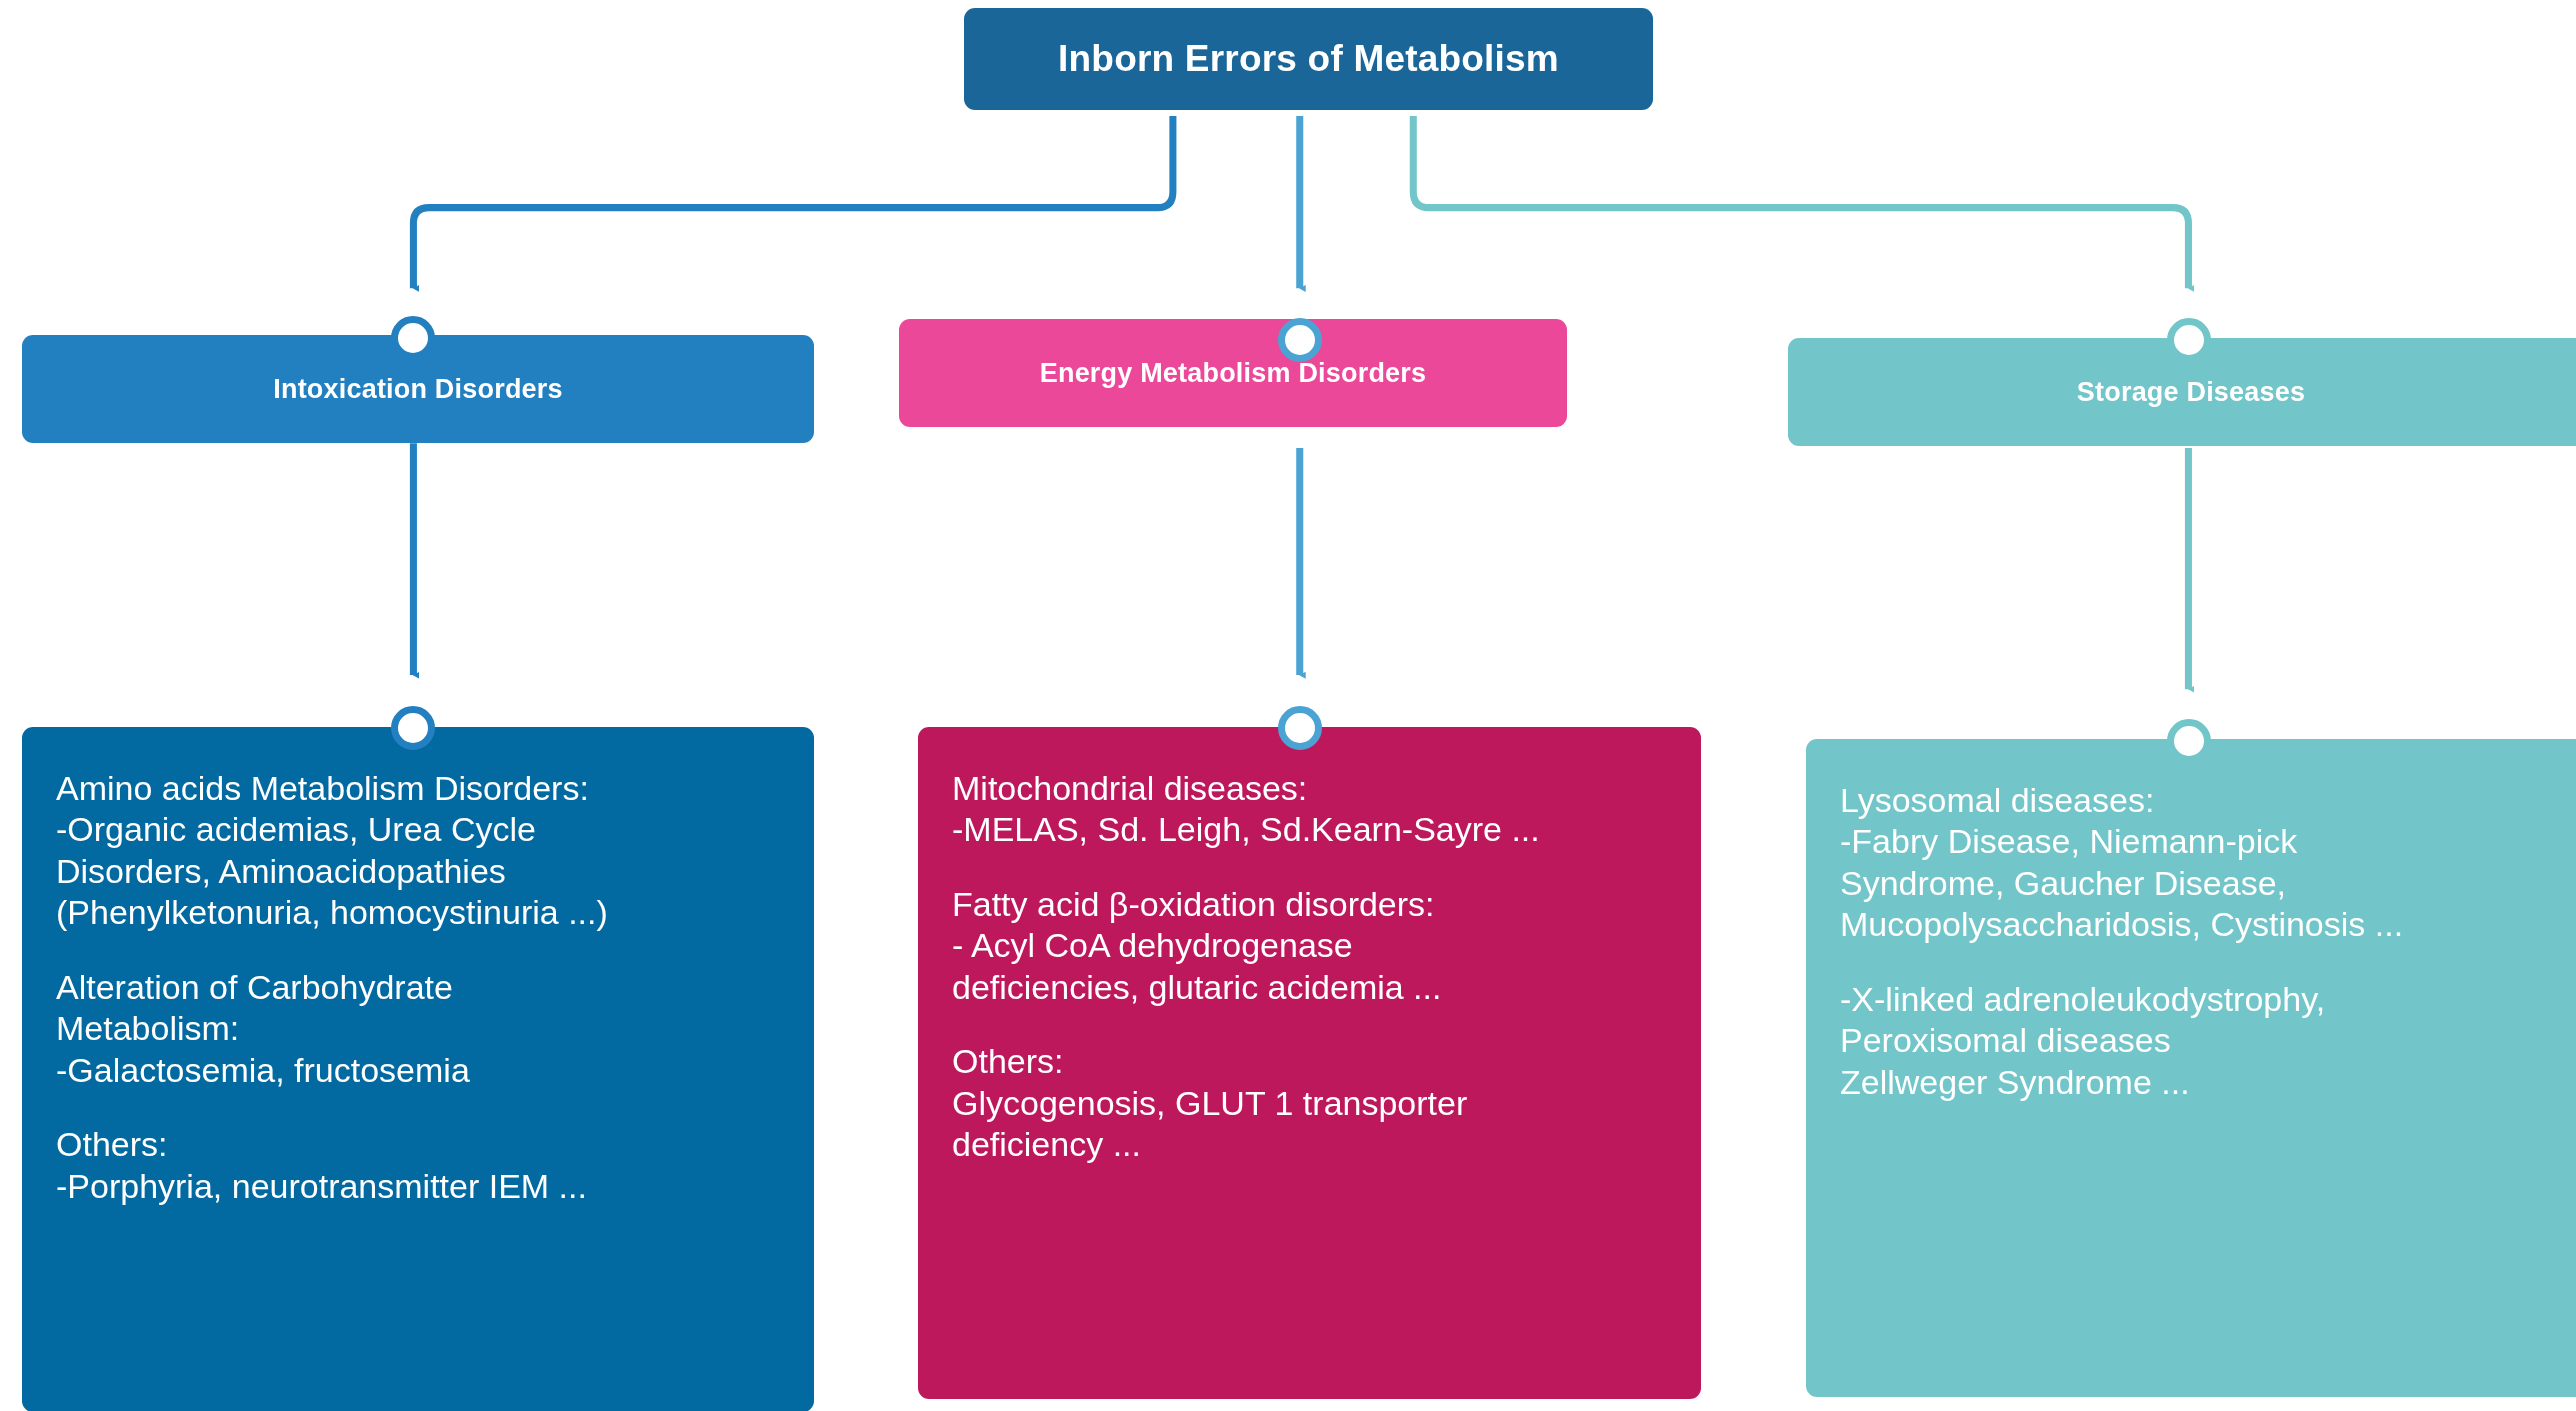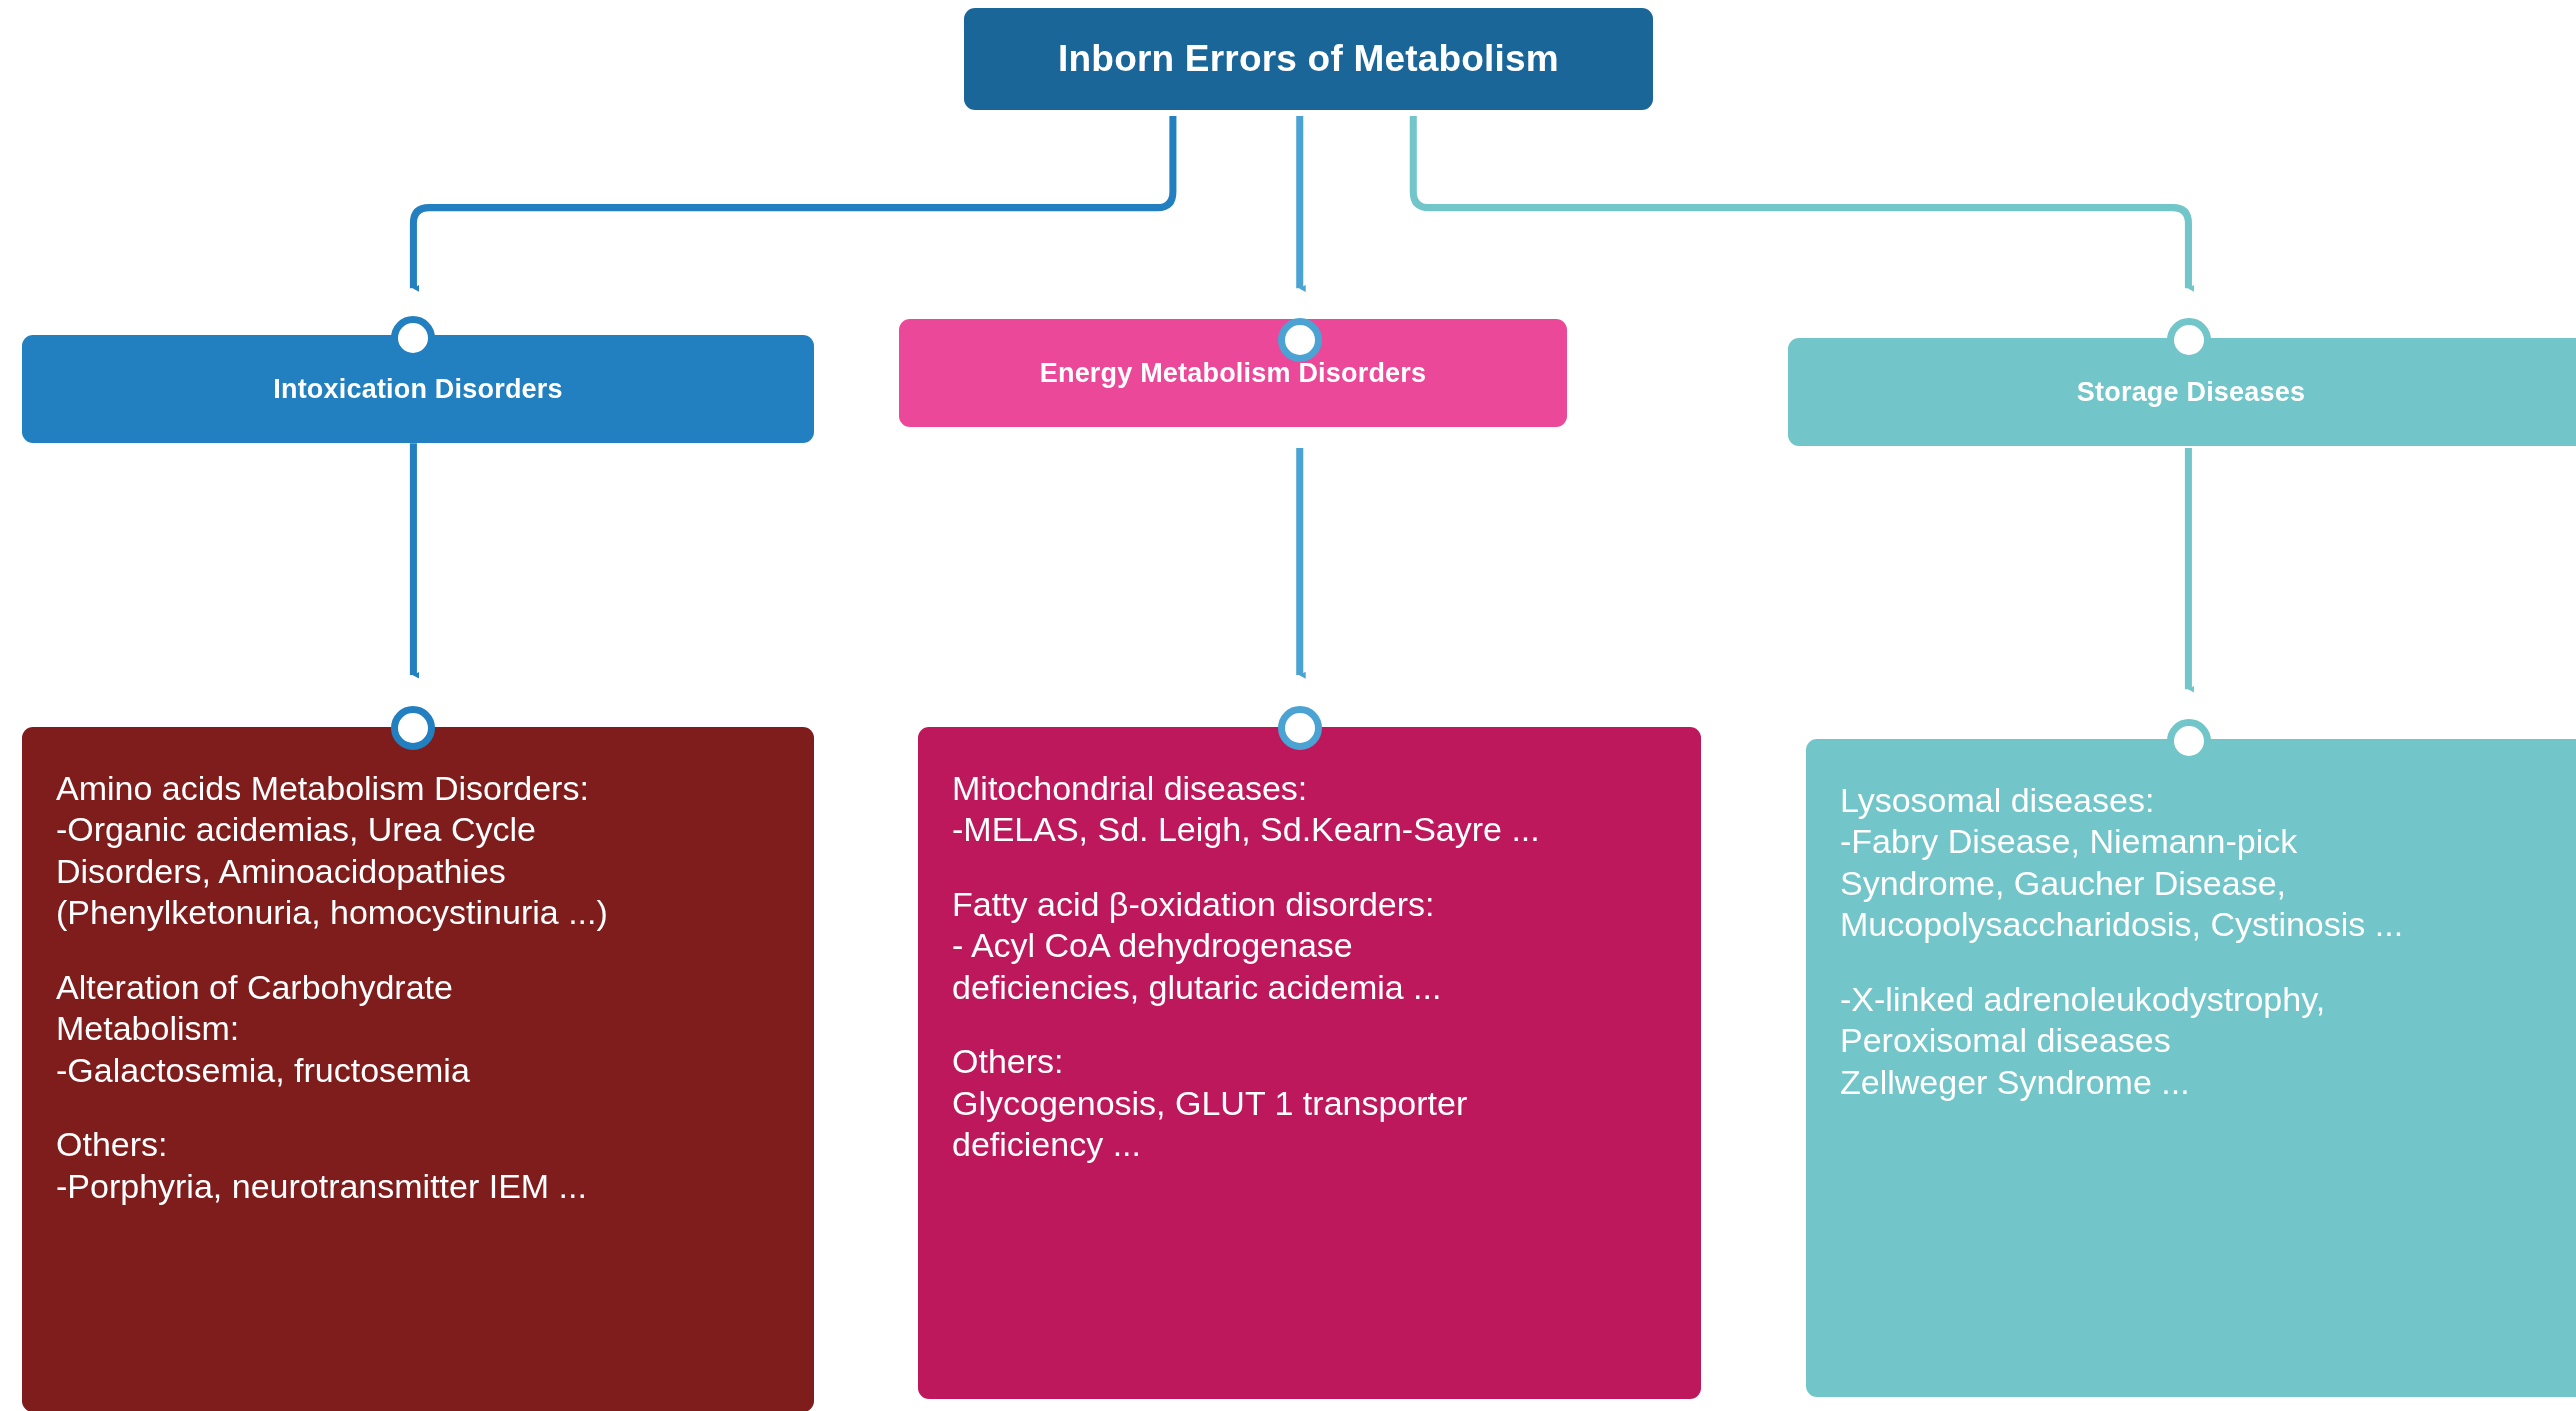--- a/index.html
+++ b/index.html
@@ -102,21 +102,21 @@
 
   <div class="node root-node" style="left:951px;top:8px;width:689px;height:102px;background:#1B6699;margin-left:13px;">
     <span>Inborn Errors of Metabolism</span>
   </div>
 
   <div class="node header-node" style="left:22px;top:335px;width:792px;height:108px;background:#2380C0;">
     <span>Intoxication Disorders</span>
   </div>
   <div class="conn-dot" style="left:391px;top:316px;width:44px;height:44px;border:7.8px solid #2380C0;"></div>
 
-  <div class="node content-node" style="left:22px;top:727px;width:792px;height:685px;background:#7f1d1d;">
+  <div class="node content-node" style="left:22px;top:727px;width:792px;height:685px;background:#0369a1;">
     <div class="grp">
       <span class="ln">Amino acids Metabolism Disorders:</span>
       <span class="ln">-Organic acidemias, Urea Cycle</span>
       <span class="ln">Disorders, Aminoacidopathies</span>
       <span class="ln">(Phenylketonuria, homocystinuria ...)</span>
     </div>
     <div class="grp">
       <span class="ln">Alteration of Carbohydrate</span>
       <span class="ln">Metabolism:</span>
       <span class="ln">-Galactosemia, fructosemia</span>

